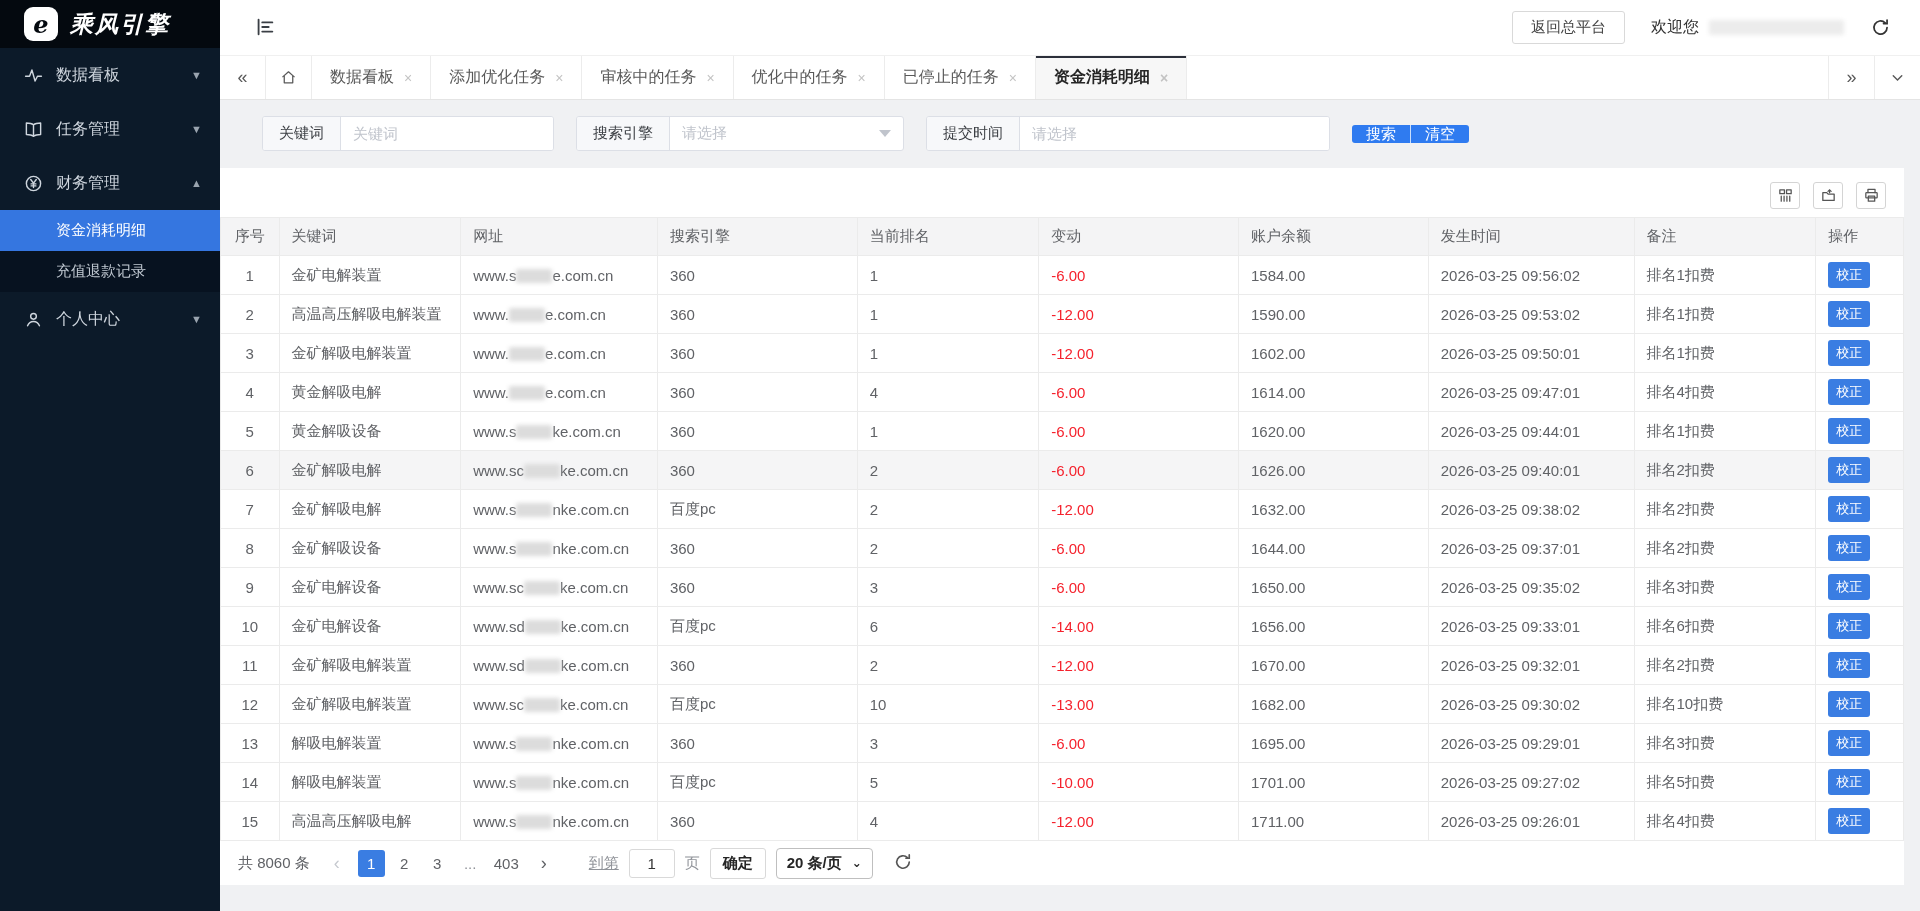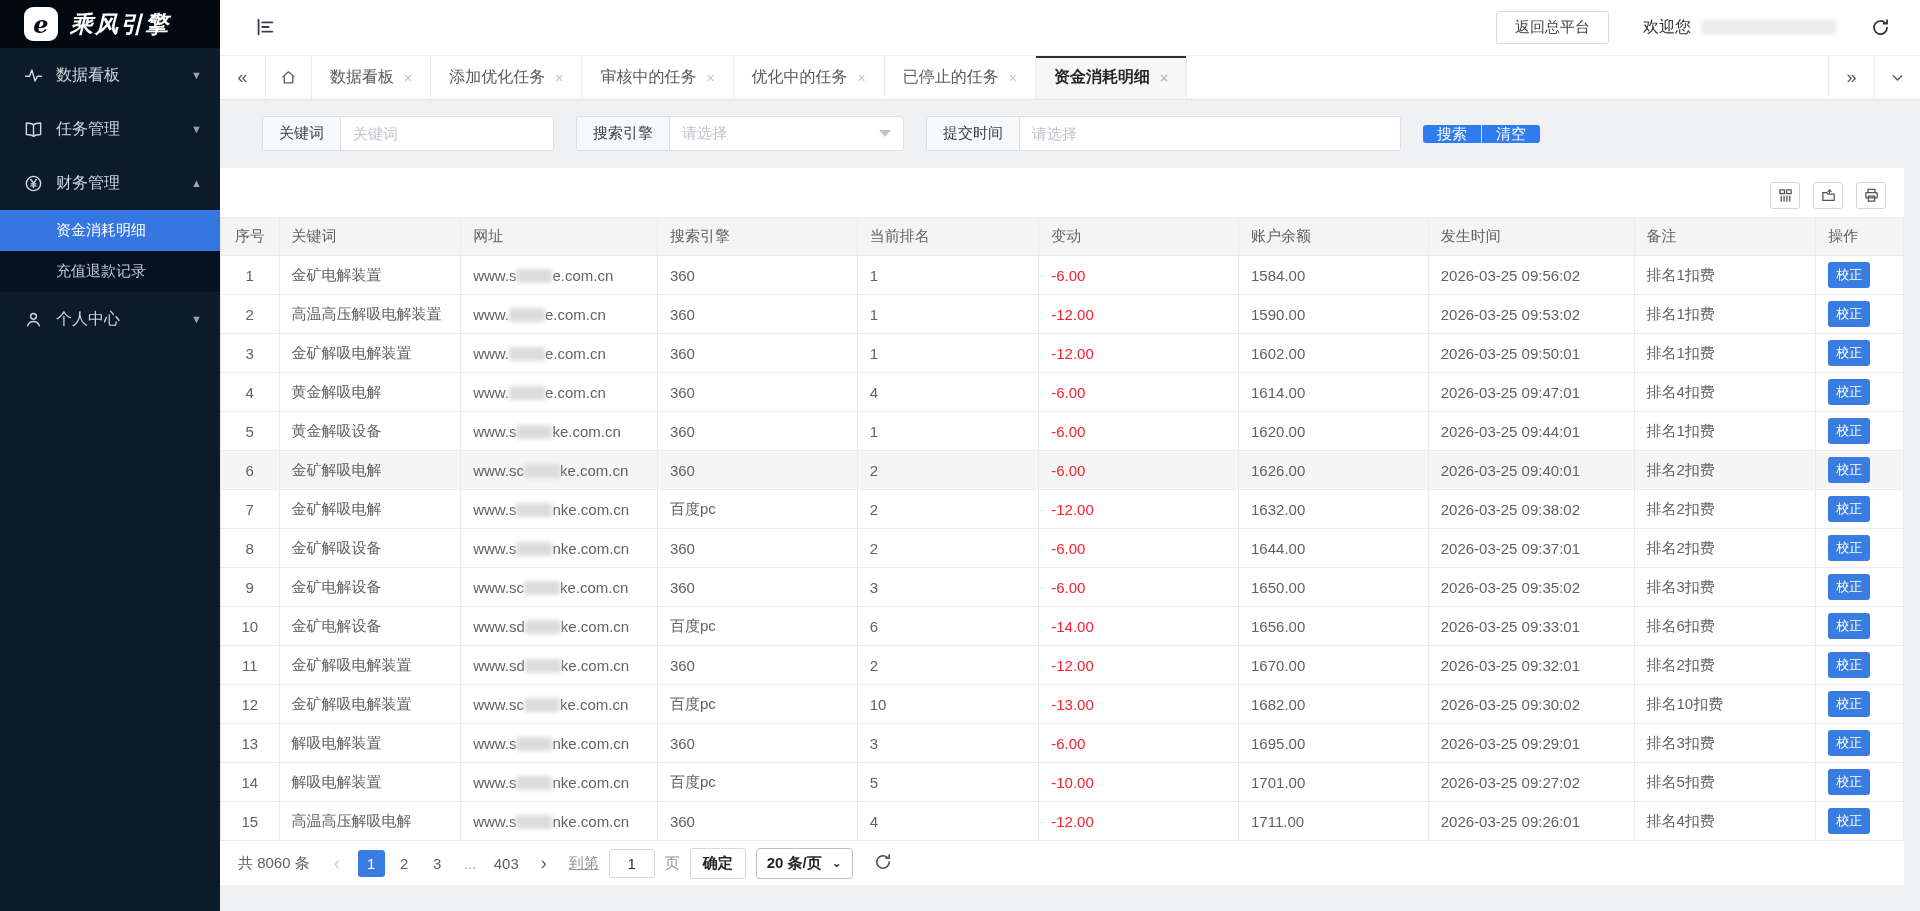--- a/index.html
+++ b/index.html
@@ -24,21 +24,21 @@
   .sub-item { height:41px; display:flex; align-items:center; padding-left:56px; font-size:15px;
     color:#c2cad3; cursor:pointer; }
   .sub-item.active { background:#3576e0; color:#fff; }
 
   
   .main { flex:1; display:flex; flex-direction:column; min-width:0; }
   .topbar { height:56px; background:#fff; display:flex; align-items:center;
     padding:0 28px 0 34px; border-bottom:1px solid #f0f0f0; }
   .collapse-btn { width:24px; height:24px; color:#3a3f45; cursor:pointer; }
   .collapse-btn svg { width:22px; height:22px; stroke:#3a3f45; }
-  .topbar-right { margin-left:auto; display:flex; align-items:center; gap:34px; }
+  .topbar-right { margin-left:auto; display:flex; align-items:center; gap:26px; }
   .back-btn { border:1px solid #d9d9d9; background:#fff; border-radius:3px; height:33px;
     padding:0 18px; font-size:15px; color:#444; cursor:pointer;
     font-family:"Liberation Sans","DejaVu Sans",sans-serif; }
   .welcome { font-size:16px; color:#333; display:flex; align-items:center; gap:10px; }
   .redact { display:inline-block; height:15px; border-radius:2px; background:#e3e3e3;
     filter:blur(2px); vertical-align:middle; }
   .redact.name { width:135px; background:#ececec; }
   .refresh-ico { width:22px; height:22px; cursor:pointer; }
   .refresh-ico svg { width:21px; height:21px; stroke:#333; }
 
@@ -95,21 +95,21 @@
   
   .pagination { display:flex; align-items:center; gap:10px; padding:0 18px; height:48px;
     font-size:15px; color:#606266; }
   .pg-total { margin-right:6px; }
   .pg-chev { font-size:18px; color:#606266; width:22px; text-align:center; cursor:pointer; }
   .pg-chev.disabled { color:#c6c9cf; cursor:default; }
   .pg-num { min-width:27px; height:27px; line-height:27px; text-align:center; border-radius:3px;
     cursor:pointer; padding:0 4px; }
   .pg-num.active { background:#3a7de2; color:#fff; }
   .pg-ellipsis { color:#909399; }
-  .pg-goto { color:#909399; margin-left:4px;text-decoration:underline; }
+  .pg-goto { color:#909399; margin-left:24px;text-decoration:underline; }
   .pg-input { width:46px; height:29px; border:1px solid #d9d9d9; border-radius:3px; text-align:center;
     font-size:15px; color:#333; outline:none; font-family:"Liberation Sans","DejaVu Sans",sans-serif; }
   .pg-unit { color:#909399; }
   .pg-confirm { height:31px; border:1px solid #d9d9d9; background:#fff; border-radius:3px;
     font-size:15px; color:#262626; font-weight:bold; padding:0 12px; cursor:pointer;
     font-family:"Liberation Sans","DejaVu Sans",sans-serif; }
   .pg-size { height:31px; border:1px solid #bfbfbf; border-radius:4px; display:flex; align-items:center;
     gap:10px; padding:0 10px; font-size:15px; color:#262626; font-weight:bold; cursor:pointer; }
   .pg-size .caret { font-size:12px; color:#262626; }
   .pg-refresh { margin-left:10px; width:22px; height:22px; cursor:pointer; }
@@ -251,21 +251,21 @@
           <span class="flabel">关键词</span>
           <input placeholder="关键词" style="">
         </div>
         <div class="fgroup" style="width:328px">
           <span class="flabel">搜索引擎</span>
           <span class="fake-select" style="flex:1">
             <span class="ph">请选择</span>
             <span class="caret-down"></span>
           </span>
         </div>
-        <div class="fgroup" style="width:475px">
+        <div class="fgroup" style="width:404px">
           <span class="flabel">提交时间</span>
           <input placeholder="请选择" style="">
         </div>
         <div class="fbtns">
           <button class="fbtn">搜索</button>
           <button class="fbtn">清空</button>
         </div>
       </div>
 
       <div class="card">

